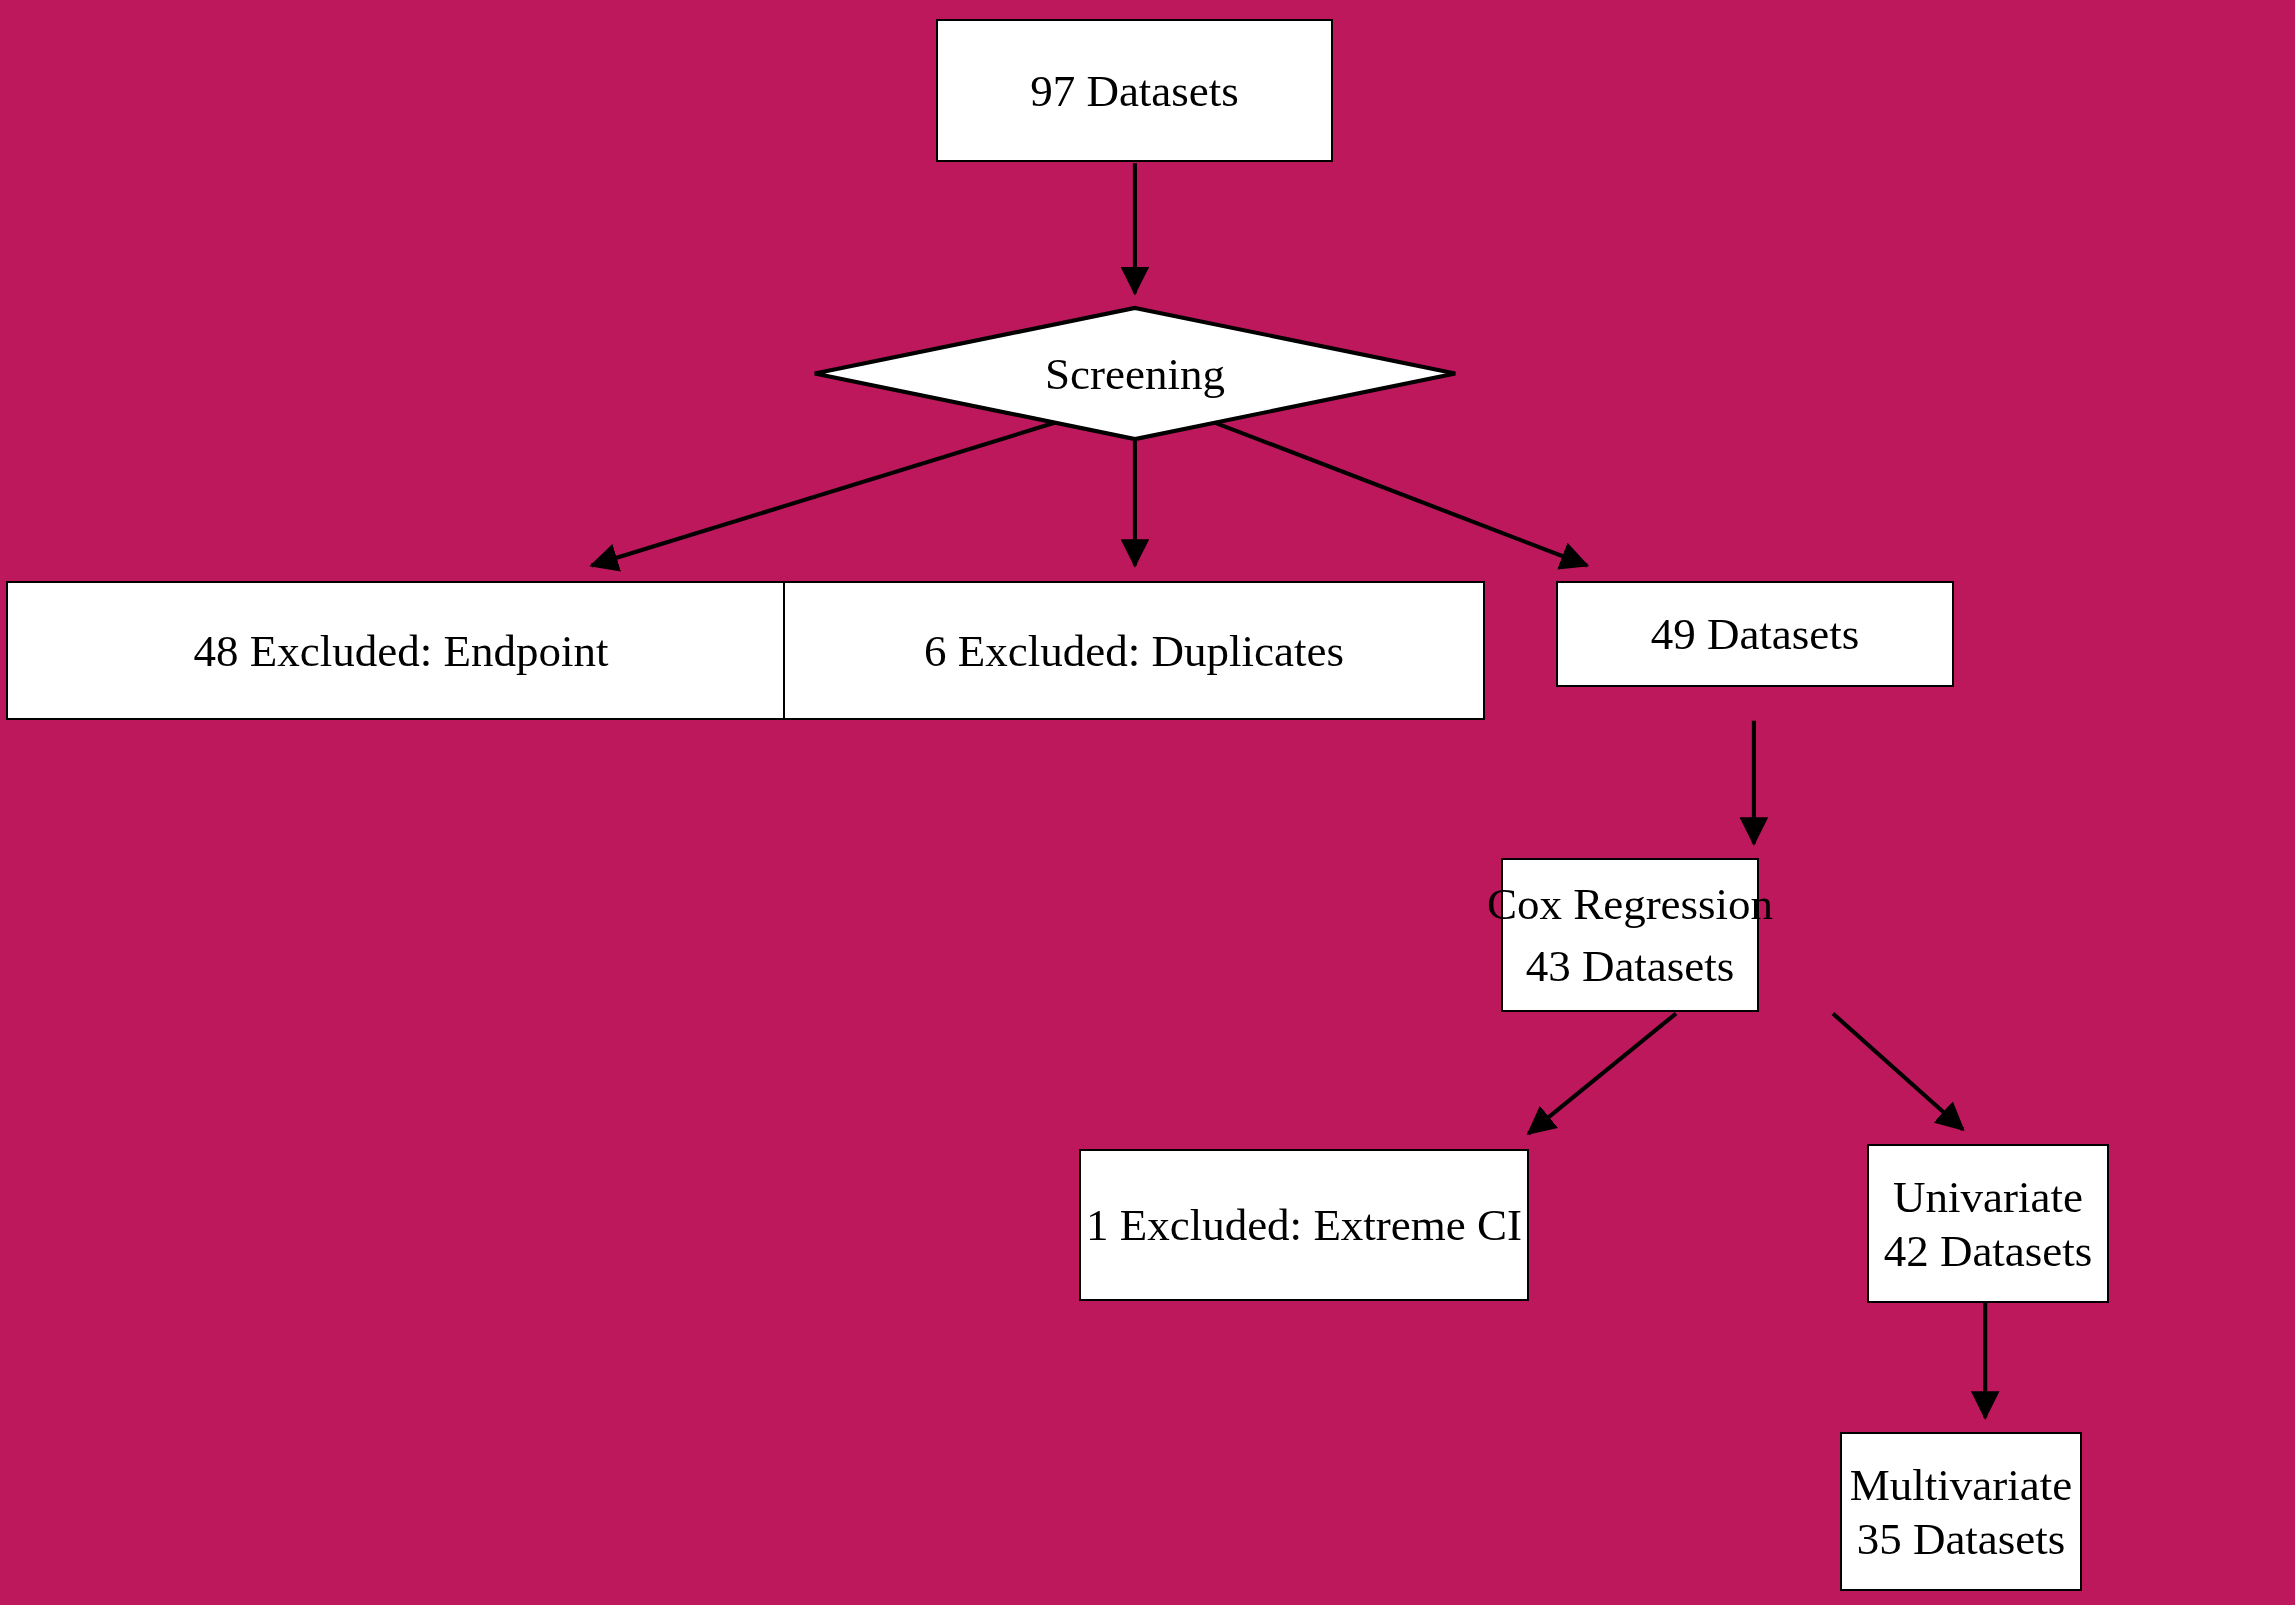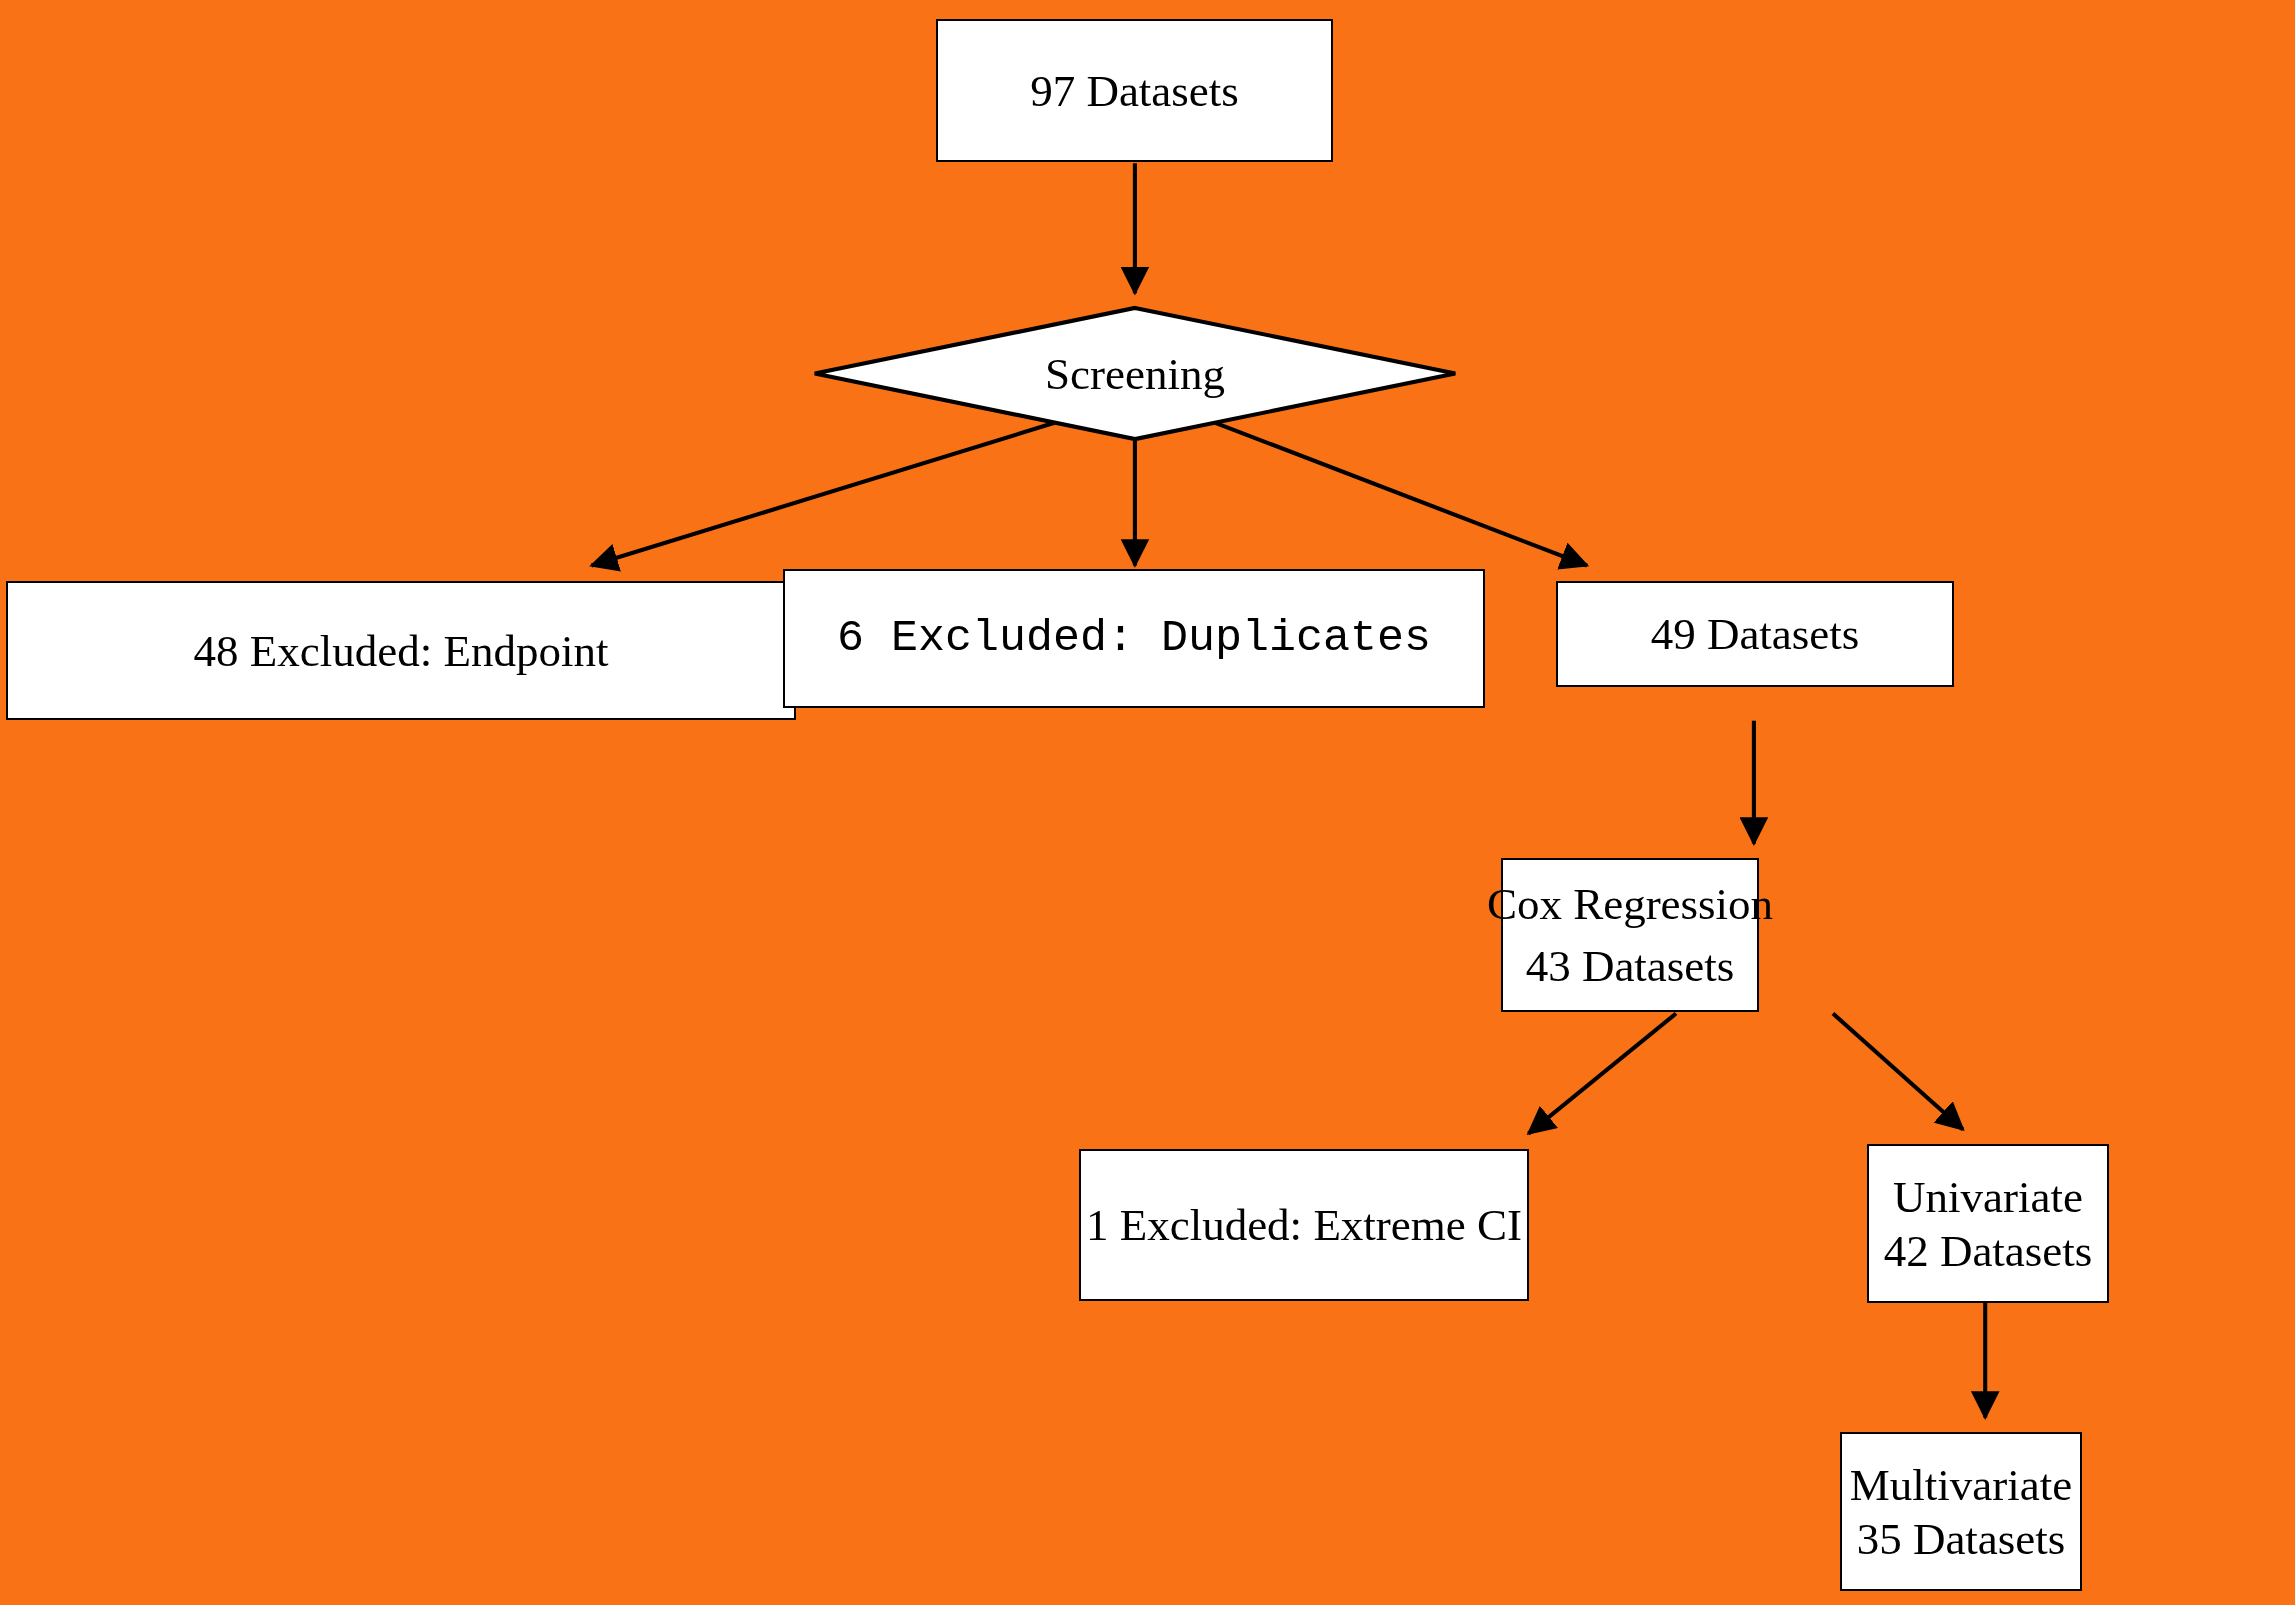--- a/index.html
+++ b/index.html
@@ -5,21 +5,21 @@
 <style>
   html, body {
     margin: 0;
     padding: 0;
     background: #ffffff;
   }
   #canvas {
     position: relative;
     width: 2295px;
     height: 1606px;
-    background: #f97316;
+    background: #be185d;
     overflow: hidden;
     font-family: "Liberation Serif", "DejaVu Serif", serif;
   }
   .node {
     position: absolute;
     box-sizing: border-box;
     background: #ffffff;
     border: 2.3px solid #000000;
     display: flex;
     flex-direction: column;
@@ -118,21 +118,21 @@
     <svg width="644" height="135" viewBox="0 0 1100 230" xmlns="http://www.w3.org/2000/svg">
       <polygon points="550,3 1097,115 550,227 3,115" fill="#ffffff" stroke="#000000" stroke-width="7"></polygon>
     </svg>
     <span class="diamond-label">Screening</span>
   </div>
 
   <div class="node" style="left:6px; top:581px; width:790px; height:139px;">
     <span class="line">48 Excluded: Endpoint</span>
   </div>
 
-  <div class="node" style="left:783px; top:569px; width:702px; height:139px;font-family:Liberation Mono, monospace;">
+  <div class="node" style="left:783px; top:581px; width:702px; height:139px;">
     <span class="line">6 Excluded: Duplicates</span>
   </div>
 
   <div class="node" style="left:1556px; top:581px; width:398px; height:106px;">
     <span class="line">49 Datasets</span>
   </div>
 
   <div class="node" style="left:1501px; top:858px; width:258px; height:154px;gap:8px;">
     <span class="line">Cox Regression</span>
     <span class="line">43 Datasets</span>

